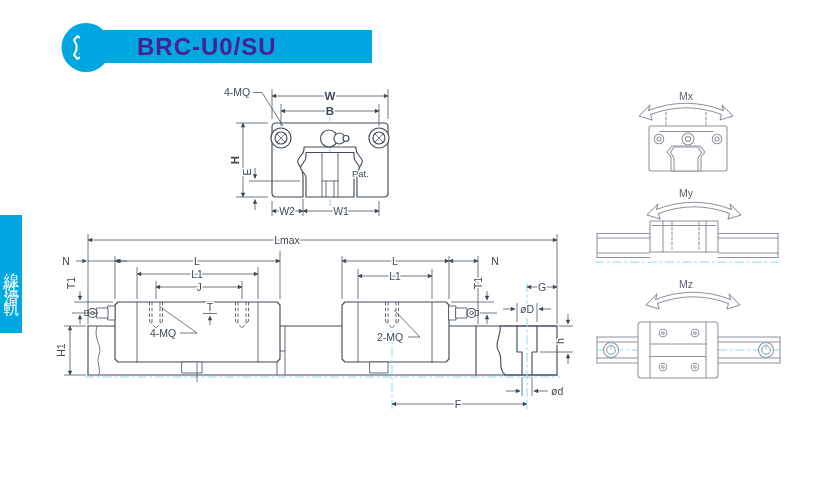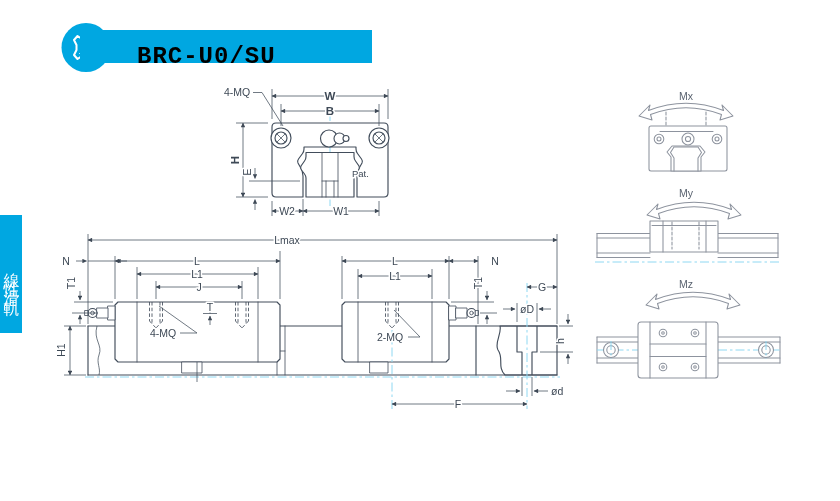--- a/index.html
+++ b/index.html
@@ -1,20 +1,20 @@
 <!DOCTYPE html>
 <html><head>
 <meta charset="utf-8">
 <style>
   html,body{margin:0;padding:0;background:#fff;}
   .page{position:relative;width:840px;height:501px;background:#fff;overflow:hidden;
         font-family:"Liberation Sans",sans-serif;}
   .banner{position:absolute;left:80px;top:30px;width:292px;height:33px;background:#00A7E1;}
-  .banner .title{position:absolute;left:57px;top:12px;color:#000000;font-size:24px;font-weight:bold;
-        letter-spacing:1px;line-height:29px;font-family:Liberation Mono, monospace;}
+  .banner .title{position:absolute;left:57px;top:2px;color:#4c1d95;font-size:24px;font-weight:bold;
+        letter-spacing:1px;line-height:29px;}
   .logo{position:absolute;left:60px;top:21px;width:53px;height:53px;}
   .side-tab{position:absolute;left:0;top:215px;width:22px;height:118px;background:#00A7E1;
         display:flex;align-items:center;justify-content:center;}
   .side-tab span{writing-mode:vertical-rl;color:#fff;font-size:16px;letter-spacing:9px;
         font-family:"Liberation Sans",sans-serif;margin-top:8px;}
   svg.art{position:absolute;left:0;top:0;}
   
   .dl{fill:none;stroke:#424D5B;stroke-width:1.15;stroke-linejoin:round;stroke-linecap:round;}
   .fw{fill:#fff;}
   .t1{stroke-width:0.8;}

